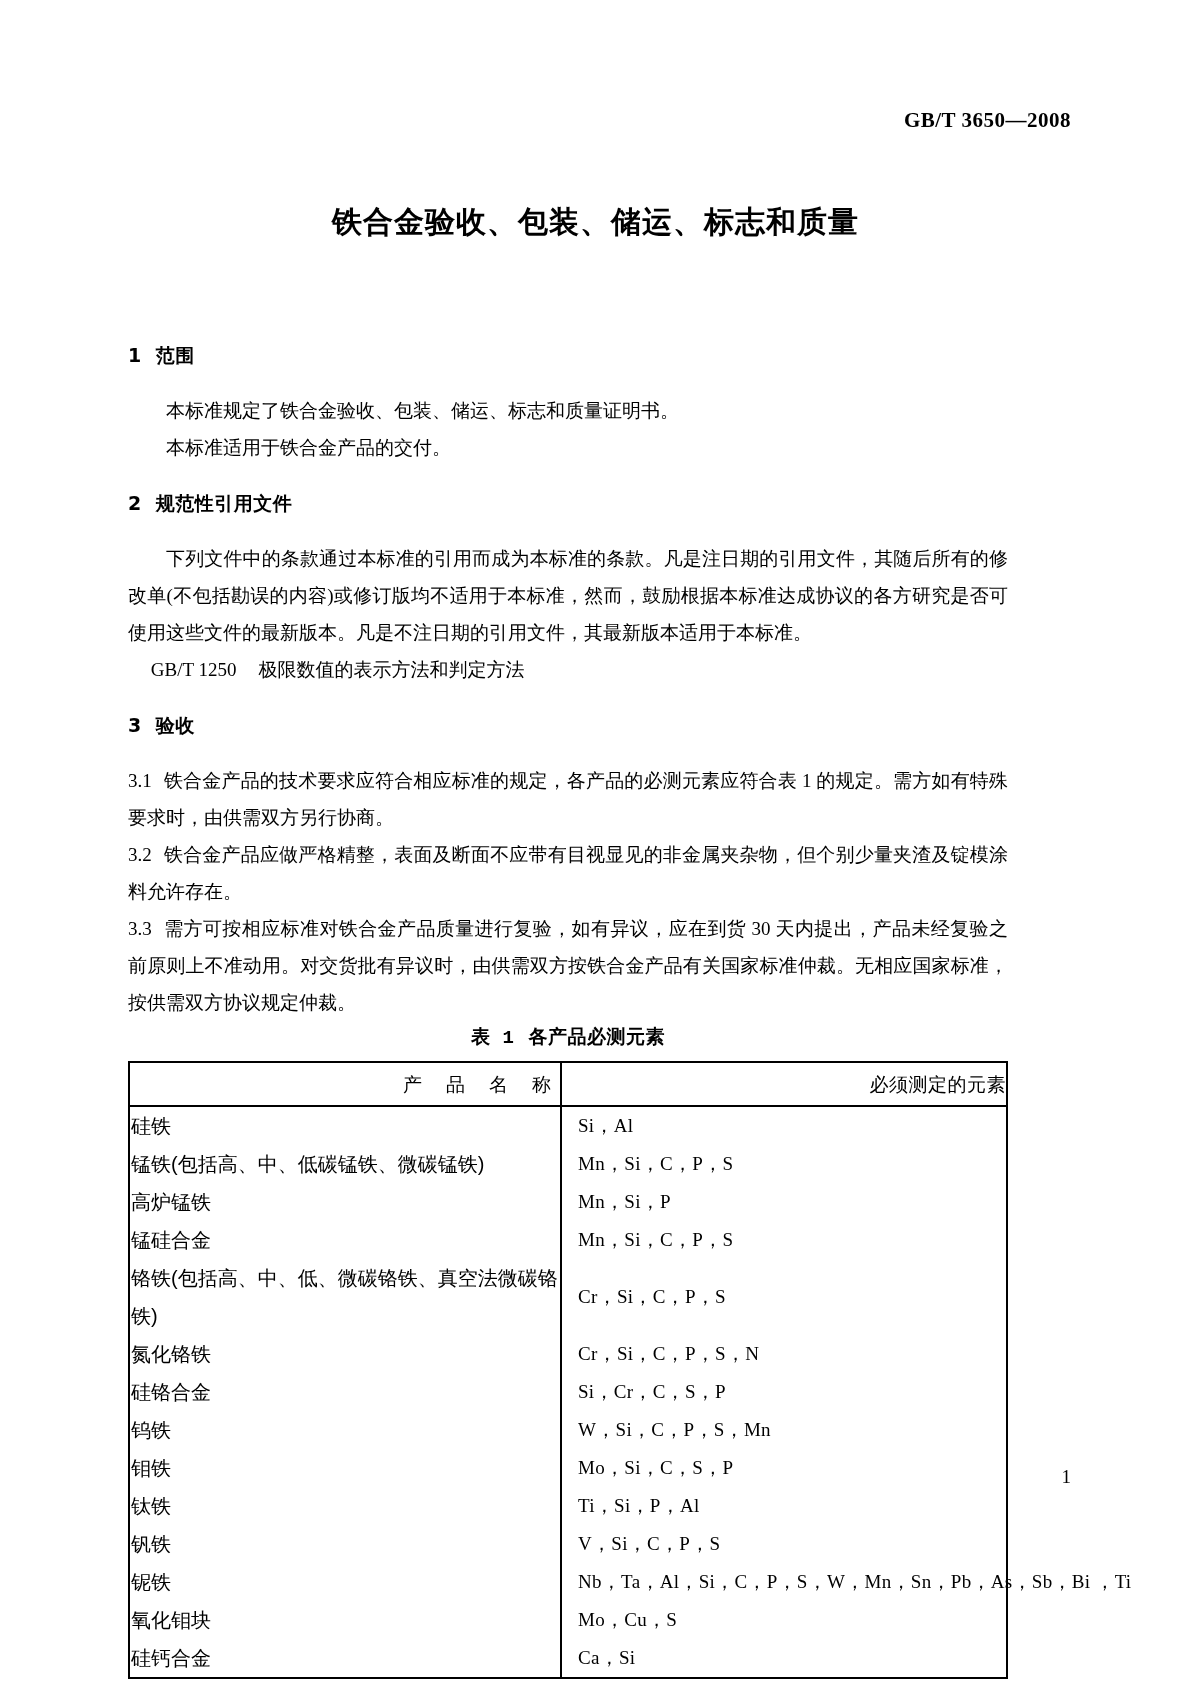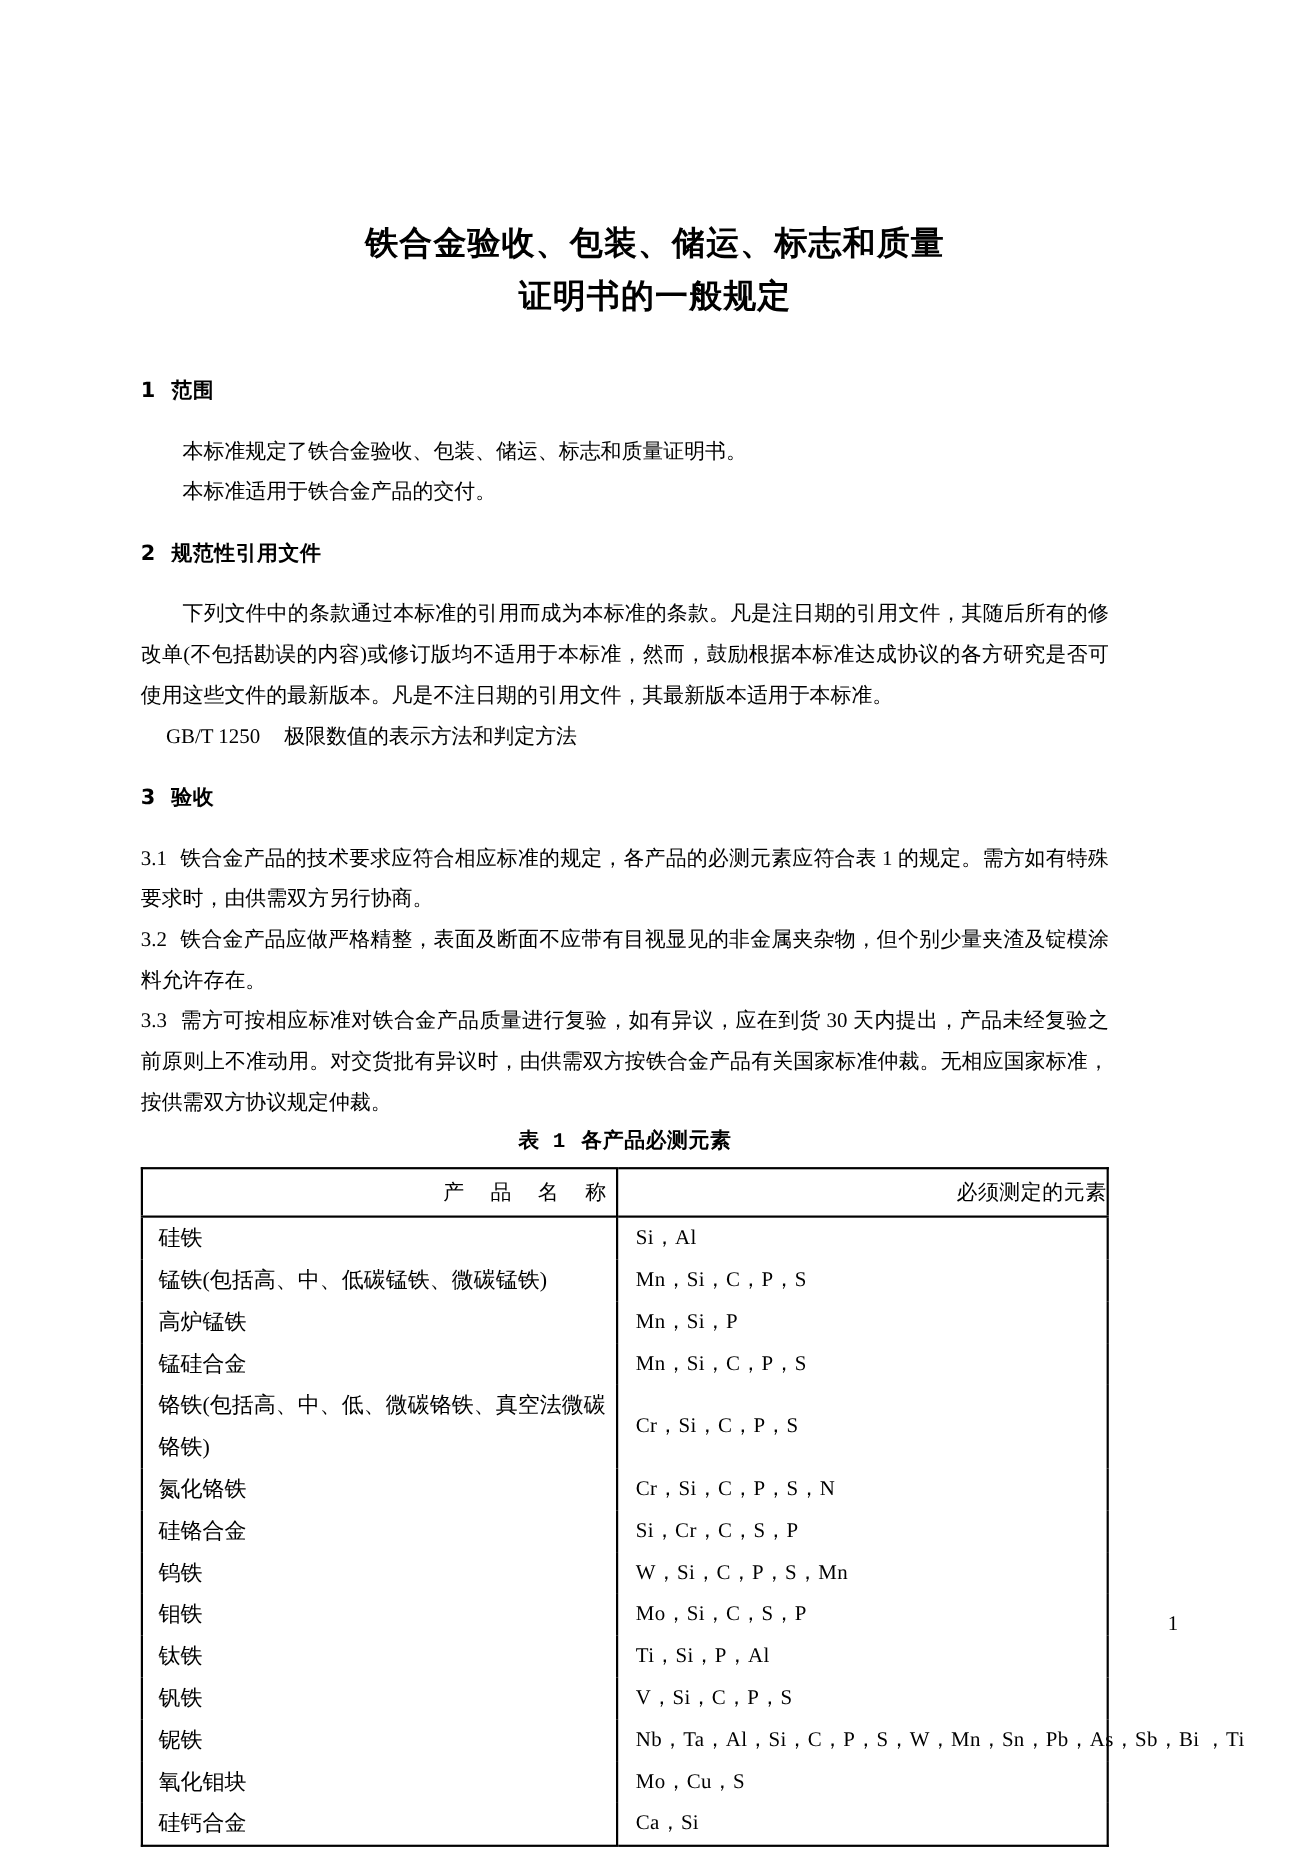--- a/index.html
+++ b/index.html
@@ -136,22 +136,22 @@
     width: 430px;
     border-right: 2px solid #000;
   }
   table.elem-table tbody td {
     height: 38px;
     font-size: 20px;
     line-height: 38px;
     vertical-align: middle;
   }
   table.elem-table tbody td.col-name {
-    padding-left: 14px;
-    font-family: Liberation Serif, serif;
+    padding-left: 1px;
+    font-family: Liberation Sans, sans-serif;
   }
   table.elem-table tbody td.col-elem {
     padding-left: 16px;
     font-family: "Liberation Serif", "DejaVu Serif", serif;
     font-size: 19px;
     letter-spacing: 0.3px;
     white-space: nowrap;
   }
 
   
@@ -163,24 +163,26 @@
     text-align: right;
     font-family: "Liberation Serif", "DejaVu Serif", serif;
     font-size: 19px;
   }
 </style>
 </head>
 <body>
 
 <div class="page">
 
+  <div class="page-header">
+    <span class="std-no">GB/T 3650—2008</span>
+  </div>
 
   <div class="doc-title">
     <span class="ln">铁合金验收、包装、储运、标志和质量</span>
-    <span class="ln">证明书的一般规定</span>
   </div>
 
   <div class="content">
 
     <h2 class="clause-head">
       <span class="num">1</span><span>范围</span>
     </h2>
     <div class="gap-md"></div>
     <p class="para indent">本标准规定了铁合金验收、包装、储运、标志和质量证明书。</p>
     <p class="para indent">本标准适用于铁合金产品的交付。</p>

